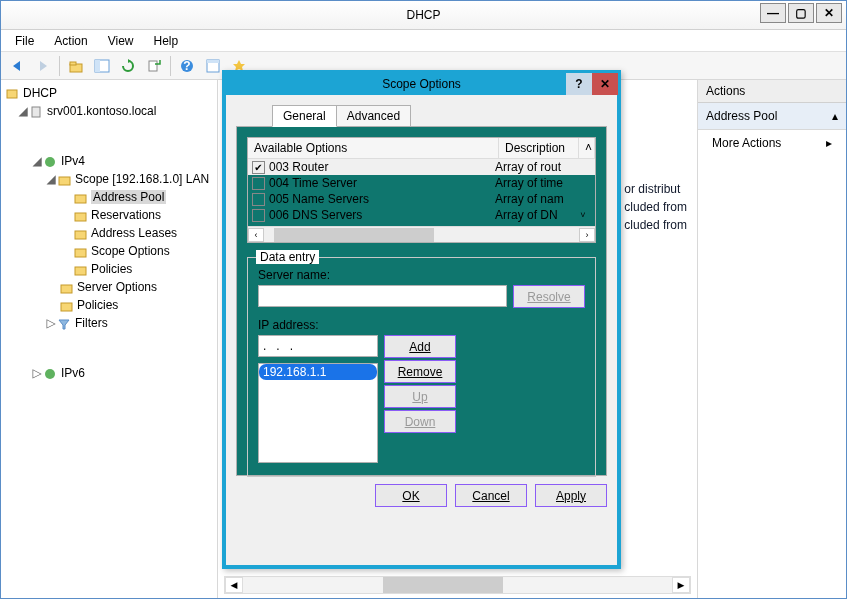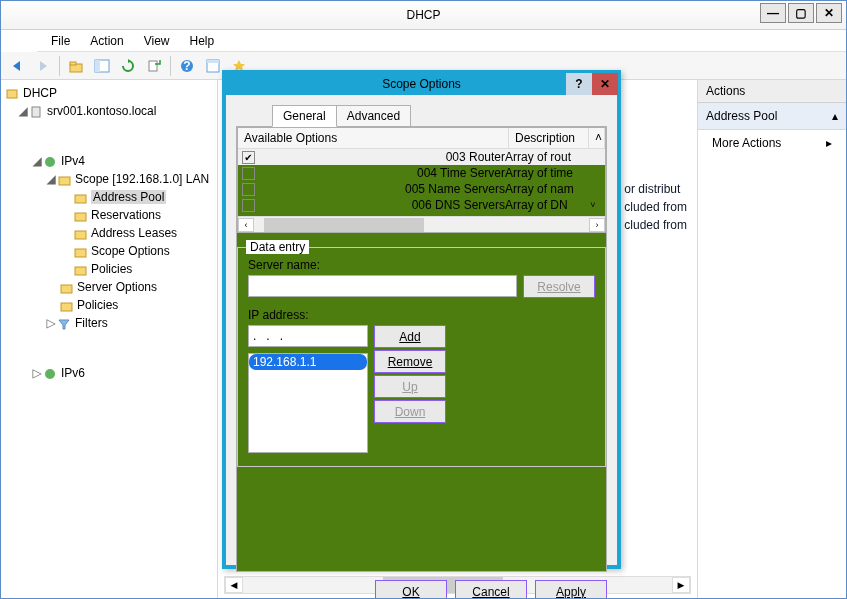--- a/index.html
+++ b/index.html
@@ -1,21 +1,21 @@
 <!DOCTYPE html>
 <html><head>
 <meta charset="utf-8">
 <style>
 * { box-sizing: border-box; font-family: "Segoe UI", Tahoma, sans-serif; font-size: 12px; }
 body { margin: 0; background: #fff; width: 847px; height: 599px; position: relative; overflow: hidden; border: 1px solid #5a8dc7; }
 .titlebar { height: 29px; background: linear-gradient(#fff,#f3f3f3); display: flex; align-items: center; justify-content: center; position: relative; border-bottom: 1px solid #d0d0d0; }
 .titlebar .title { font-size: 12px; }
 .titlebar .winbtns { position: absolute; right: 4px; top: 2px; display: flex; gap: 2px; }
 .winbtn { width: 26px; height: 20px; border: 1px solid #888; background: #e8e8e8; display: flex; align-items: center; justify-content: center; font-weight: bold; cursor: default; }
-.menubar { height: 22px; background: #fff; display: flex; align-items: center; padding: 0 6px; gap: 4px; border-bottom: 1px solid #e0e0e0; margin-left: 36px; }
+.menubar { height: 22px; background: #fff; display: flex; align-items: center; padding: 0 6px; gap: 4px; border-bottom: 1px solid #e0e0e0; }
 .menubar .mi { padding: 2px 8px; cursor: default; }
 .toolbar { height: 28px; background: #f6f6f6; display: flex; align-items: center; padding: 0 4px; gap: 2px; border-bottom: 1px solid #d8d8d8; }
 .tbtn { width: 24px; height: 22px; display: flex; align-items: center; justify-content: center; cursor: default; border: 1px solid transparent; }
 .tsep { width: 1px; height: 20px; background: #ccc; margin: 0 2px; }
 .mainrow { display: flex; height: calc(100% - 29px - 22px - 28px); }
 .treepane { width: 216px; padding: 4px; overflow: hidden; }
 .treepane ul { list-style: none; margin: 0; padding: 0; }
 .treepane li { white-space: nowrap; line-height: 18px; }
 .tw { display: inline-block; width: 12px; text-align: center; color: #666; cursor: default; }
 .ticon { display: inline-block; width: 16px; height: 14px; margin-right: 2px; vertical-align: middle; }
@@ -32,29 +32,29 @@
 .dlg-title { height: 22px; background: #1ca4d4; display: flex; align-items: center; justify-content: center; color: #000; position: relative; margin: -1px; }
 .dlg-title .r { position: absolute; right: 0; top: 0; display: flex; }
 .dlg-title .hb { width: 26px; height: 22px; display: flex; align-items: center; justify-content: center; font-weight: bold; }
 .dlg-help { background: #c9d9e8; }
 .dlg-close { background: #c8504f; color: #000; }
 .dlg-body { padding: 10px 10px 8px 10px; height: calc(100% - 22px); position: relative; }
 .tabs { display: flex; padding-left: 36px; }
 .tab { padding: 3px 10px; border: 1px solid #b0b0b0; background: #f6f6f6; cursor: default; position: relative; top: 1px; }
 .tab.active { background: #fff; border-bottom-color: #fff; z-index: 2; }
 .tab + .tab { margin-left: -1px; }
-.tabpanel { border: 1px solid #b0b0b0; background: #4d7c0f; padding: 0; height: 446px; position: relative; }
+.tabpanel { border: 1px solid #b0b0b0; background: #0f766e; padding: 10px; height: 350px; position: relative; }
 .listview { border: 1px solid #b0b0b0; height: 106px; overflow: hidden; position: relative; }
 .lv-head { display: flex; background: #f6f6f6; border-bottom: 1px solid #ddd; }
 .lv-hc { padding: 3px 6px; border-right: 1px solid #ddd; }
 .lv-hc.c1 { flex: 1; } .lv-hc.c2 { width: 80px; } .lv-hc.c3 { width: 16px; text-align: center; }
 .lv-row { display: flex; align-items: center; padding: 1px 4px; }
 .lv-row.sel { background: #f0f0f0; }
 .lv-row .cb { width: 13px; height: 13px; border: 1px solid #888; margin-right: 4px; display: inline-flex; align-items: center; justify-content: center; font-size: 10px; }
-.lv-row .c1 { flex: 1; text-align: right; } .lv-row .c2 { width: 80px; overflow: hidden; } .lv-row .sc { width: 16px; }
+.lv-row .c1 { flex: 1; } .lv-row .c2 { width: 80px; overflow: hidden; } .lv-row .sc { width: 16px; }
 .lv-hscroll { position: absolute; bottom: 0; left: 0; right: 0; height: 16px; border-top: 1px solid #ddd; background: #f0f0f0; display: flex; align-items: center; }
 .lv-hscroll .arr { width: 16px; height: 14px; border: 1px solid #ccc; background: #fff; display: flex; align-items: center; justify-content: center; font-size: 9px; }
 .lv-hscroll .track { flex: 1; height: 14px; position: relative; }
 .lv-hscroll .thumb { position: absolute; left: 10px; width: 160px; top: 0; bottom: 0; background: #cdcdcd; }
 .groupbox { border: 1px solid #c8c8c8; margin-top: 14px; padding: 10px; position: relative; height: 220px; }
 .groupbox .legend { position: absolute; top: -8px; left: 8px; background: #fff; padding: 0 4px; }
 .txtin { border: 1px solid #b0b0b0; background: #fff; height: 22px; padding: 2px 4px; }
 .btn { height: 23px; border: 1px solid #8b5cf6; background: #e9e9e9; cursor: default; min-width: 72px; text-decoration: underline; }
 .btn:disabled { color: #9a9a9a; }
 .iplist { border: 1px solid #b0b0b0; background: #fff; width: 120px; height: 100px; }

